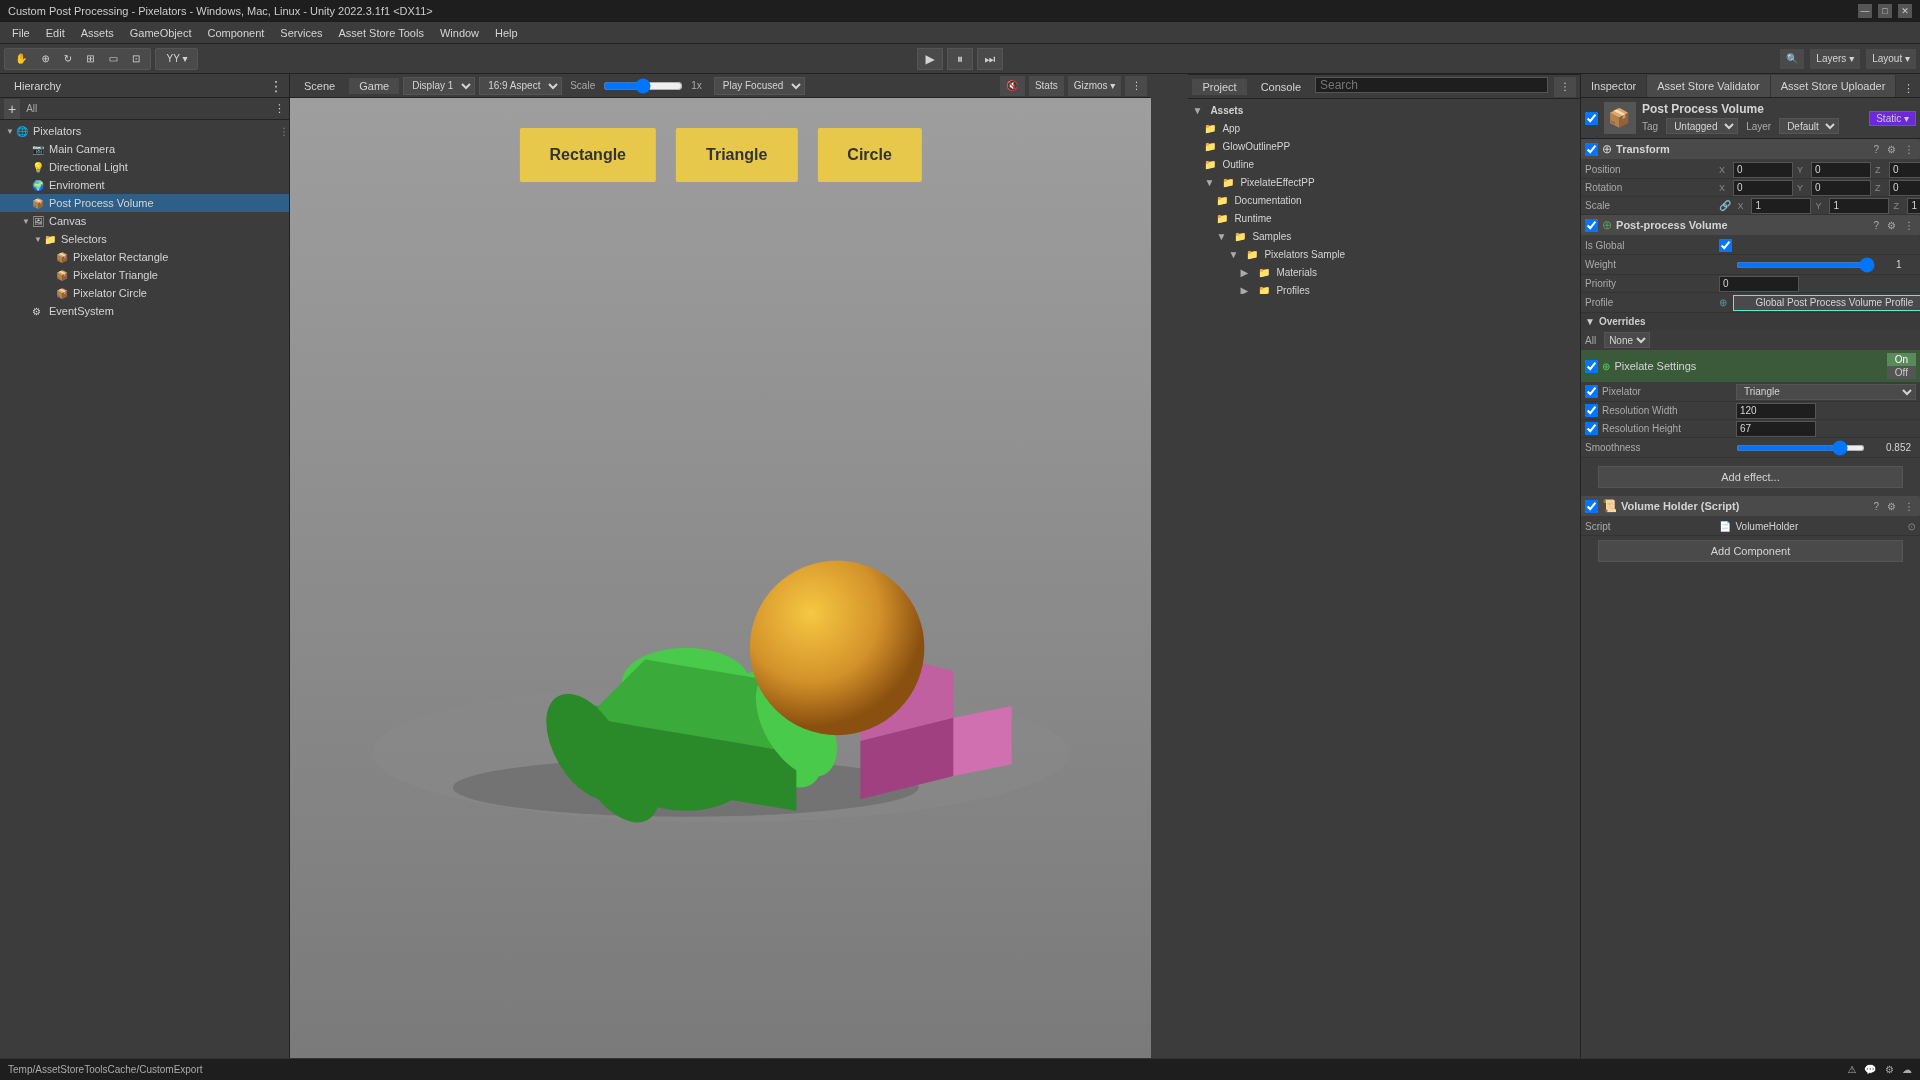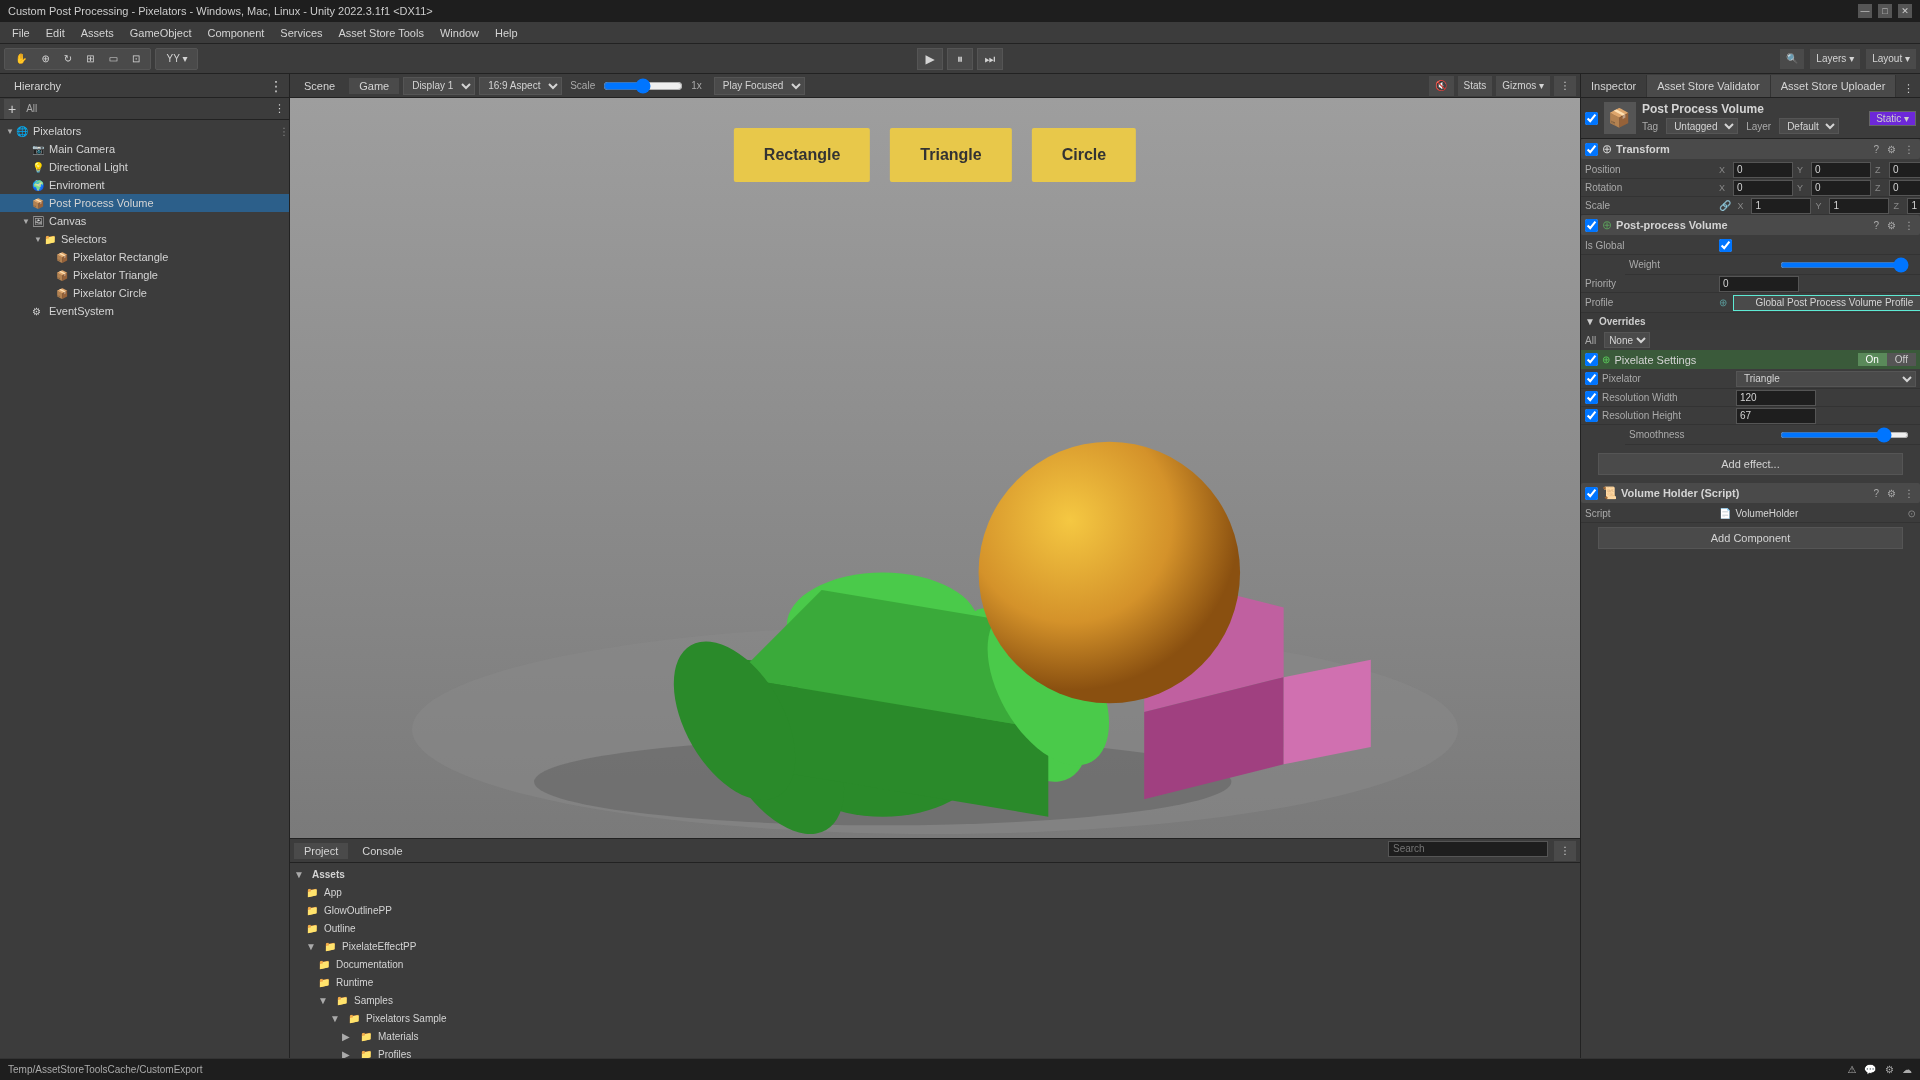--- a/index.html
+++ b/index.html
@@ -362,20 +362,21 @@
       display: flex;
       align-items: center;
       padding: 3px 4px;
       background: #3a5a3a;
       gap: 4px;
     }
 
     .on-off-btns {
       display: flex;
       margin-left: auto;
+      flex-direction: column;
     }
     .on-btn, .off-btn {
       padding: 1px 8px;
       font-size: 10px;
       cursor: pointer;
       border: none;
     }
     .on-btn { background: #5a8a5a; color: white; }
     .off-btn { background: #555; color: #ccc; }
 
@@ -468,21 +469,20 @@
       height: 100%;
     }
 
     .weight-slider-container {
       display: flex;
       align-items: center;
       padding: 2px 4px;
       gap: 21px;
       border-bottom: 1px solid #333;
       height: 20px;
-      margin-left: 44px;
     }
     .weight-slider {
       flex: 1;
       height: 6px;
     }
     .weight-value {
       font-size: 10px;
       color: #d4d4d4;
       width: 20px;
     }
@@ -601,21 +601,21 @@
         <span class="tree-label">Pixelator Circle</span>
       </div>
       <div class="tree-item" style="padding-left:20px;">
         <span class="tree-arrow"> </span>
         <span class="tree-icon">⚙</span>
         <span class="tree-label">EventSystem</span>
       </div>
     </div>
   </div>
 
-  <div style="flex:1; display:flex; flex-direction:column;">
+  <div style="flex:1; display:flex; flex-direction:row;gap:37px;">
 
     <div id="viewport-area">
       <div class="viewport-toolbar">
         <button class="vp-tab">Scene</button>
         <button class="vp-tab active">Game</button>
         <select class="vp-dropdown">
           <option>Display 1</option>
         </select>
         <select class="vp-dropdown">
           <option>16:9 Aspect</option>
@@ -687,21 +687,21 @@
           </svg>
         </div>
       </div>
     </div>
 
     <div id="bottom-panel">
       <div class="bottom-toolbar">
         <button class="vp-tab active">Project</button>
         <button class="vp-tab">Console</button>
         <span style="margin-left:auto; display:flex; gap:6px;">
-          <input type="text" style="background: rgb(30, 30, 30); border: 1px solid rgb(85, 85, 85); color: rgb(212, 212, 212); font-size: 10px; height: 16px; padding: 0px 4px; width: 160px;" placeholder="Search">
+          <input type="text" style="background: rgb(30, 30, 30); border: 1px solid rgb(85, 85, 85); color: rgb(212, 212, 212); font-size: 12px; height: 16px; padding: 0px 4px; width: 233px;" placeholder="Search">
           <button class="toolbar-btn">⋮</button>
         </span>
       </div>
       <div class="bottom-content">
         <div class="assets-panel">
           <div class="asset-item" style="padding-left:4px;">
             <span class="asset-icon">▼</span>
             <span style="font-size:10px; color:#d4d4d4; font-weight:bold;">Assets</span>
           </div>
           <div class="asset-item" style="padding-left:16px;">

